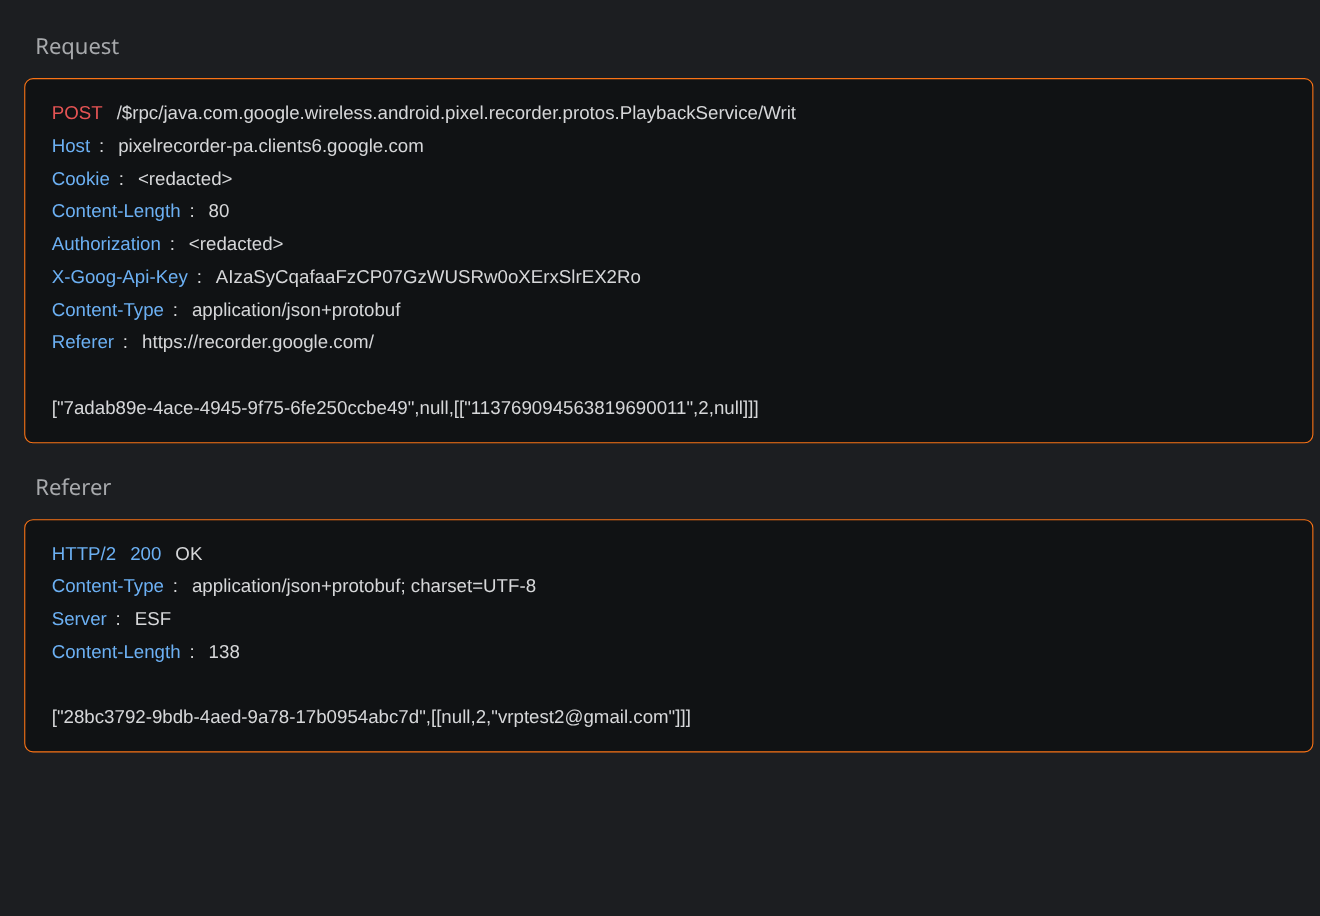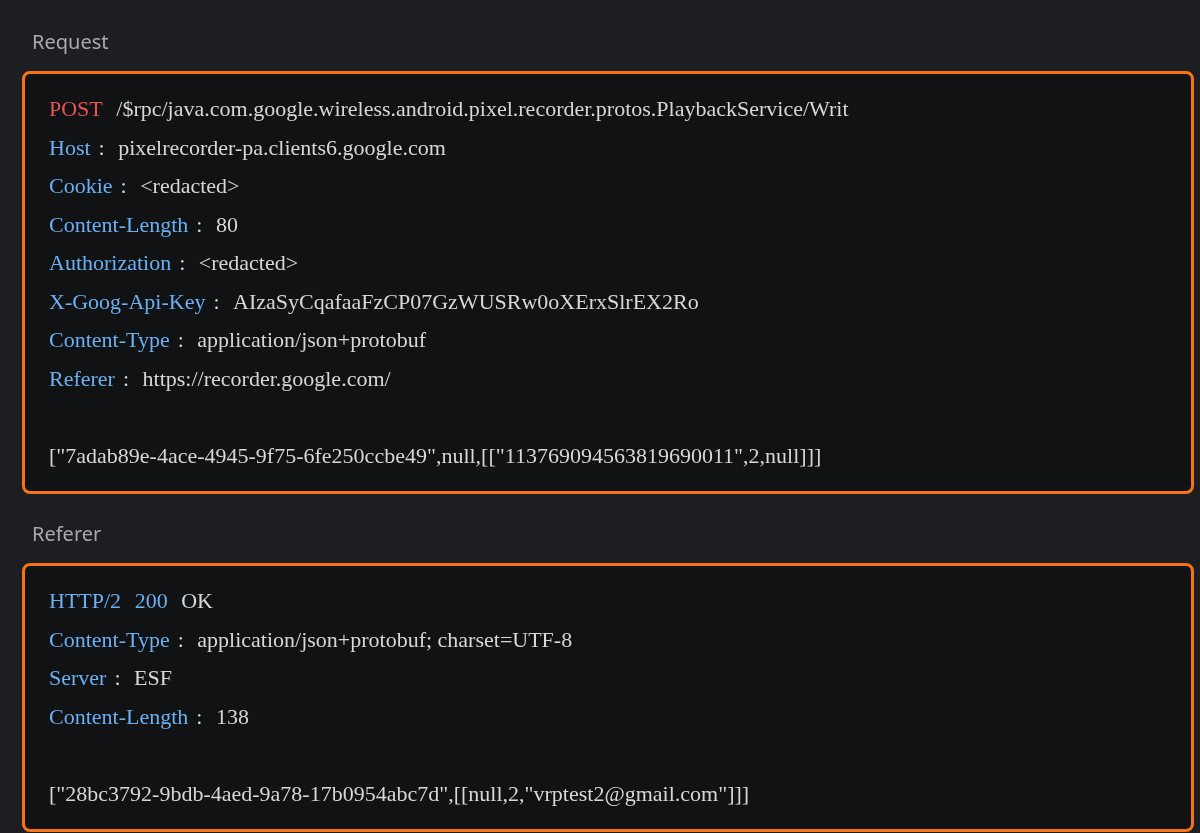--- a/index.html
+++ b/index.html
@@ -12,25 +12,25 @@
     padding: 10px 10px 0 10px;
   }
   .section-title {
     color: #a7a9ac;
     font-size: 20px;
     font-weight: 400;
     padding: 6px 4px 12px 10px;
   }
   .code-panel {
     background: #101214;
-    border: 3px solid #f97316;
+    border: 1px solid #f97316;
     border-radius: 8px;
     padding: 16px 20px 16px 20px;
-    font-family: Liberation Serif, serif;
-    font-size: 22px;
+    font-family: Liberation Sans, sans-serif;
+    font-size: 17px;
     line-height: 1.75;
     white-space: pre;
     overflow-x: auto;
     margin-bottom: 20px;
   }
   .code-panel:last-child { margin-bottom: 0; }
   .tok-method-post { color: #e55454; }
   .tok-proto { color: #6cb0f3; }
   .tok-status { color: #6cb0f3; }
   .tok-header { color: #6cb0f3; }

